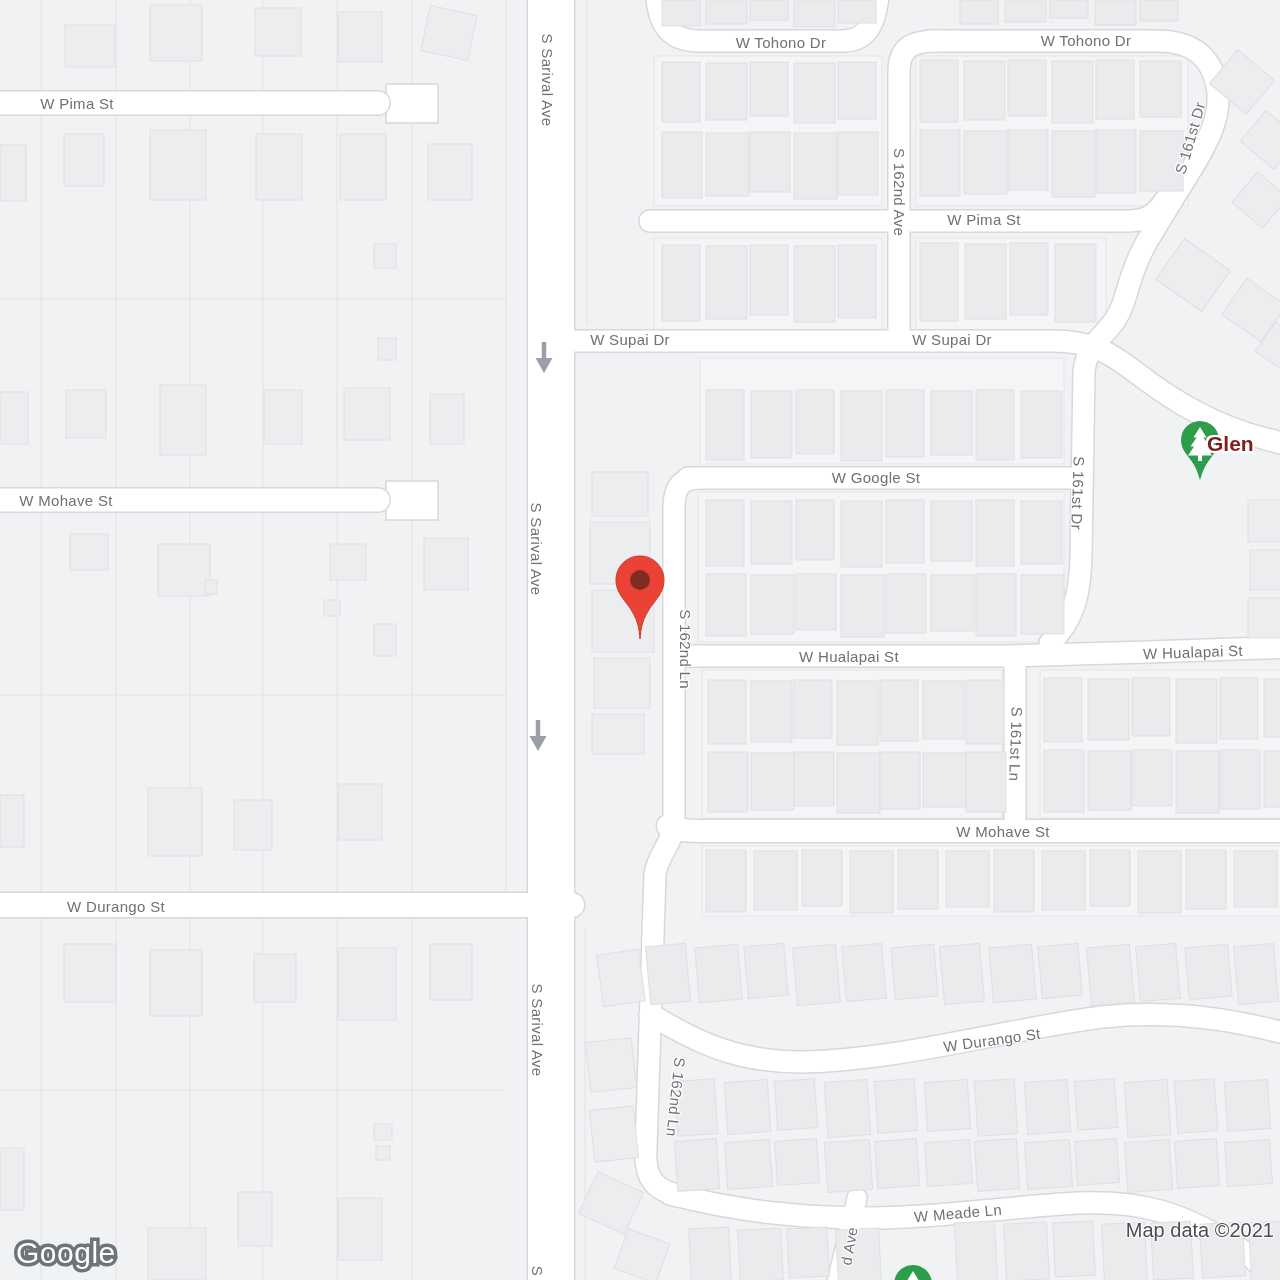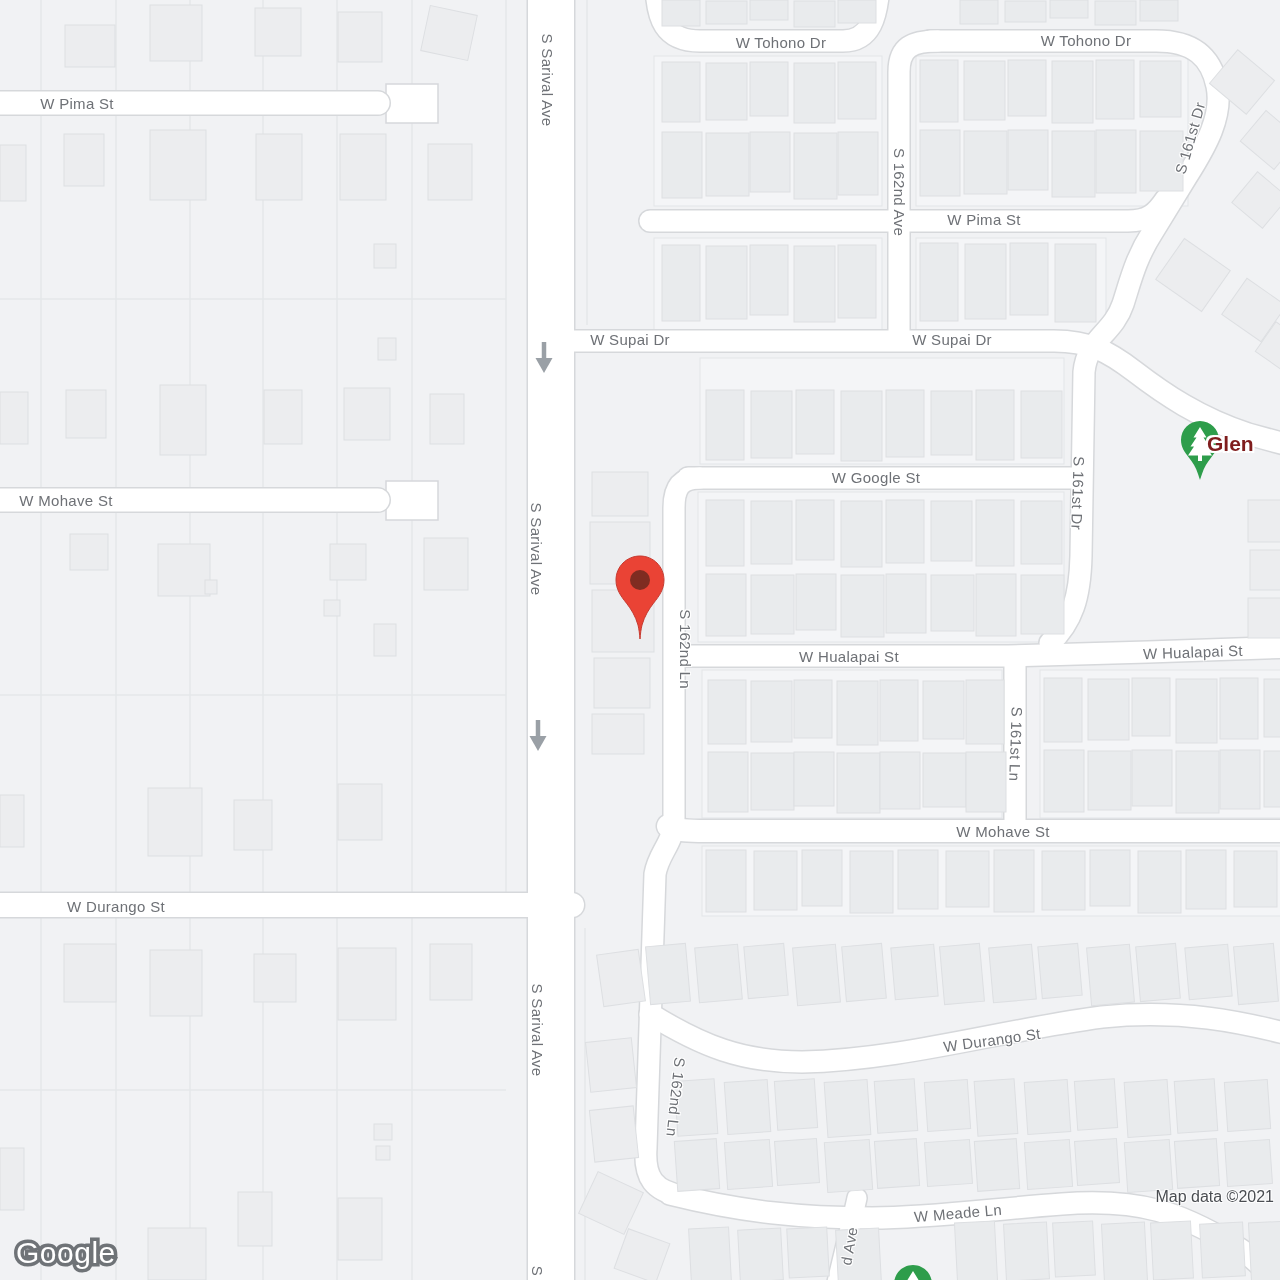--- a/index.html
+++ b/index.html
@@ -23,22 +23,22 @@
     text-shadow:-2px -2px 0 #fff,2px -2px 0 #fff,-2px 2px 0 #fff,2px 2px 0 #fff,0 0 3px #fff;
     text-align:right;
   }
   #google-logo{position:absolute;left:16px;top:1236px;font-weight:normal;font-size:30px;letter-spacing:.5px;}
   #google-logo .stroke{
     position:absolute;left:0;top:0;color:#6f7377;
     -webkit-text-stroke:7px #6f7377;
   }
   #google-logo .fill{position:relative;color:#ffffff;}
   #map-attribution{
-    position:absolute;right:6px;top:1188px;
-    font-size:16px;color:#4a4d52;
+    position:absolute;right:6px;top:1219px;
+    font-size:20px;color:#4a4d52;
     text-shadow:-1px -1px 0 rgba(255,255,255,.8),1px -1px 0 rgba(255,255,255,.8),-1px 1px 0 rgba(255,255,255,.8),1px 1px 0 rgba(255,255,255,.8);
   }
 </style>
 </head>
 <body>
 
 <div id="map">
 
   <svg id="base-svg" width="1280" height="1280" viewBox="0 0 1280 1280">
     <g id="parcel-layer">

